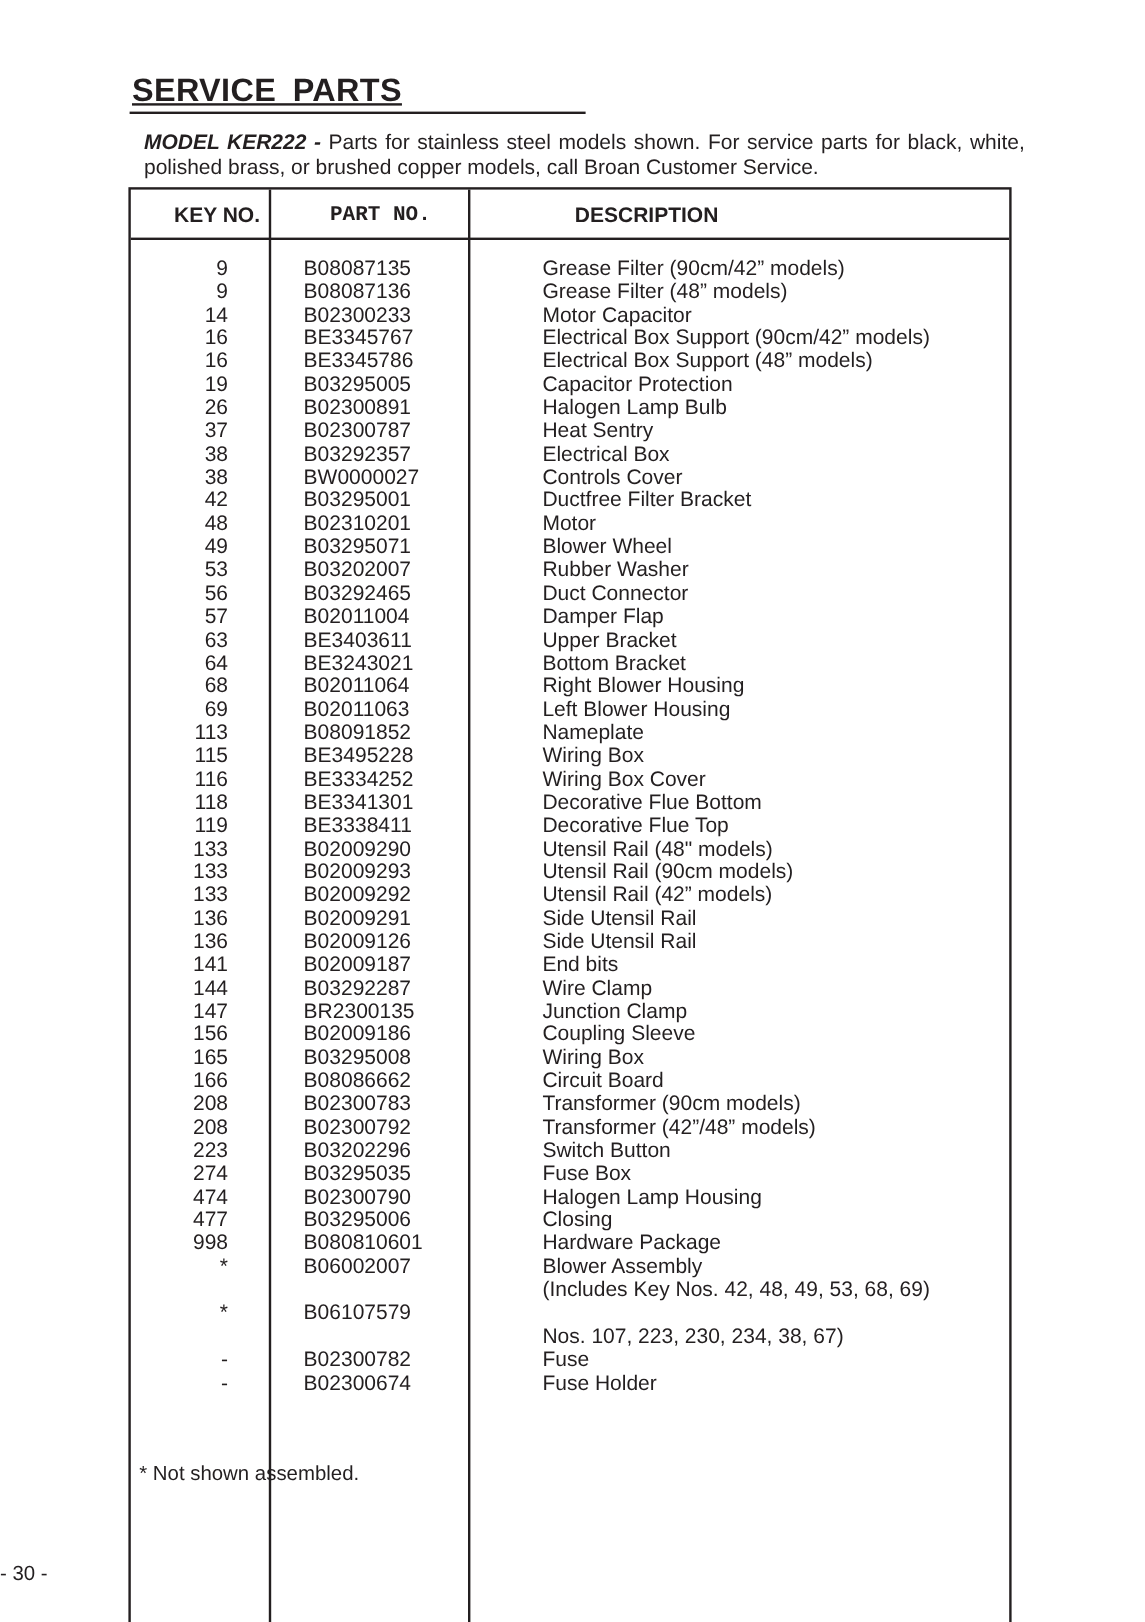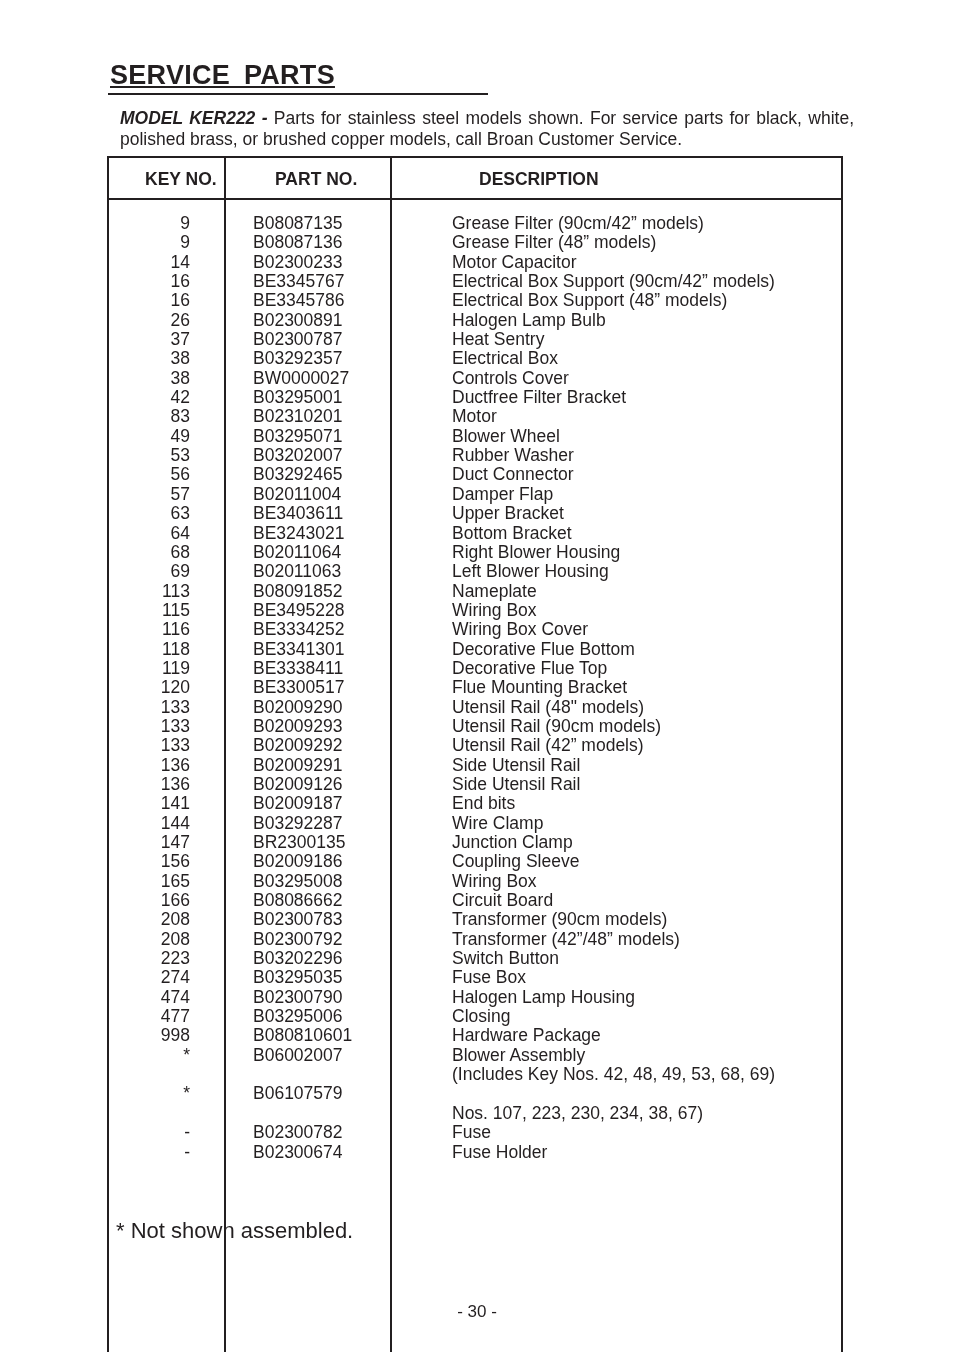--- a/index.html
+++ b/index.html
@@ -8,29 +8,29 @@
     .title-rule { position: absolute; left: 108px; top: 93px; width: 380px; height: 2px; background: #231f20; }
     .intro { position: absolute; left: 110px; top: 98px; width: 734px; font-size: 17.5px; line-height: 21px; text-align: justify; text-align-last: left; }
     .intro .model { font-weight: bold; font-style: italic; }
     .parts-table { position: absolute; left: 107px; top: 156px; width: 736px; height: 1260px; border: 2px solid #231f20; box-sizing: border-box; }
     .col-line { position: absolute; top: 0; bottom: 0; width: 2px; background: #231f20; }
     .col-line.c1 { left: 115px; }
     .col-line.c2 { left: 281px; }
     .header-row { position: absolute; left: 0; right: 0; top: 0; height: 40px; border-bottom: 2px solid #231f20; font-weight: bold; font-size: 17.5px; }
     .header-row span { position: absolute; top: 11px; }
     .h-key { left: 36px; }
-    .h-part { left: 166px; }
+    .h-part { left: 166px; font-family: Liberation Mono, monospace; }
     .h-desc { left: 370px; }
     .rows { position: absolute; left: 0; right: 0; top: 56px; }
     .row { position: relative; height: 19.35px; font-size: 17.5px; line-height: 19.35px; }
     .row .key { position: absolute; right: 651px; text-align: right; width: 80px; }
     .row .part { position: absolute; left: 144px; text-align: right; }
     .row .desc { position: absolute; left: 343px; white-space: nowrap; }
-    .footnote { position: absolute; left: 116px; top: 1218px; font-size: 22px; }
-    .page-number { position: absolute; left: 0; width: 954px; top: 1302px; text-align: center; font-size: 17px; }
+    .footnote { position: absolute; left: 116px; top: 1218px; font-size: 17px; }
+    .page-number { position: absolute; left: 0; width: 954px; top: 1302px; font-size: 17px; }
   </style>
 </head>
 <body>
 
 <h1 class="title">SERVICE  PARTS</h1>
 <div class="title-rule"></div>
 
 <p class="intro" style="margin:10px;"><span class="model">MODEL KER222 -</span><span> Parts for stainless steel models shown. For service parts for black, white, polished brass, or brushed copper models, call Broan Customer Service.</span></p>
 
 <div class="parts-table">
@@ -61,20 +61,25 @@
         <span class="key">16</span>
         <span class="part">BE3345767</span>
         <span class="desc">Electrical Box Support (90cm/42” models)</span>
       </div>
       <div class="row">
         <span class="key">16</span>
         <span class="part">BE3345786</span>
         <span class="desc">Electrical Box Support (48” models)</span>
       </div>
       <div class="row">
+        <span class="key">19</span>
+        <span class="part">B03295005</span>
+        <span class="desc">Capacitor Protection</span>
+      </div>
+      <div class="row">
         <span class="key">26</span>
         <span class="part">B02300891</span>
         <span class="desc">Halogen Lamp Bulb</span>
       </div>
       <div class="row">
         <span class="key">37</span>
         <span class="part">B02300787</span>
         <span class="desc">Heat Sentry</span>
       </div>
       <div class="row">
@@ -86,21 +91,21 @@
         <span class="key">38</span>
         <span class="part">BW0000027</span>
         <span class="desc">Controls Cover</span>
       </div>
       <div class="row">
         <span class="key">42</span>
         <span class="part">B03295001</span>
         <span class="desc">Ductfree Filter Bracket</span>
       </div>
       <div class="row">
-        <span class="key">83</span>
+        <span class="key">48</span>
         <span class="part">B02310201</span>
         <span class="desc">Motor</span>
       </div>
       <div class="row">
         <span class="key">49</span>
         <span class="part">B03295071</span>
         <span class="desc">Blower Wheel</span>
       </div>
       <div class="row">
         <span class="key">53</span>
@@ -156,25 +161,20 @@
         <span class="key">118</span>
         <span class="part">BE3341301</span>
         <span class="desc">Decorative Flue Bottom</span>
       </div>
       <div class="row">
         <span class="key">119</span>
         <span class="part">BE3338411</span>
         <span class="desc">Decorative Flue Top</span>
       </div>
       <div class="row">
-        <span class="key">120</span>
-        <span class="part">BE3300517</span>
-        <span class="desc">Flue Mounting Bracket</span>
-      </div>
-      <div class="row">
         <span class="key">133</span>
         <span class="part">B02009290</span>
         <span class="desc">Utensil Rail (48" models)</span>
       </div>
       <div class="row">
         <span class="key">133</span>
         <span class="part">B02009293</span>
         <span class="desc">Utensil Rail (90cm models)</span>
       </div>
       <div class="row">

